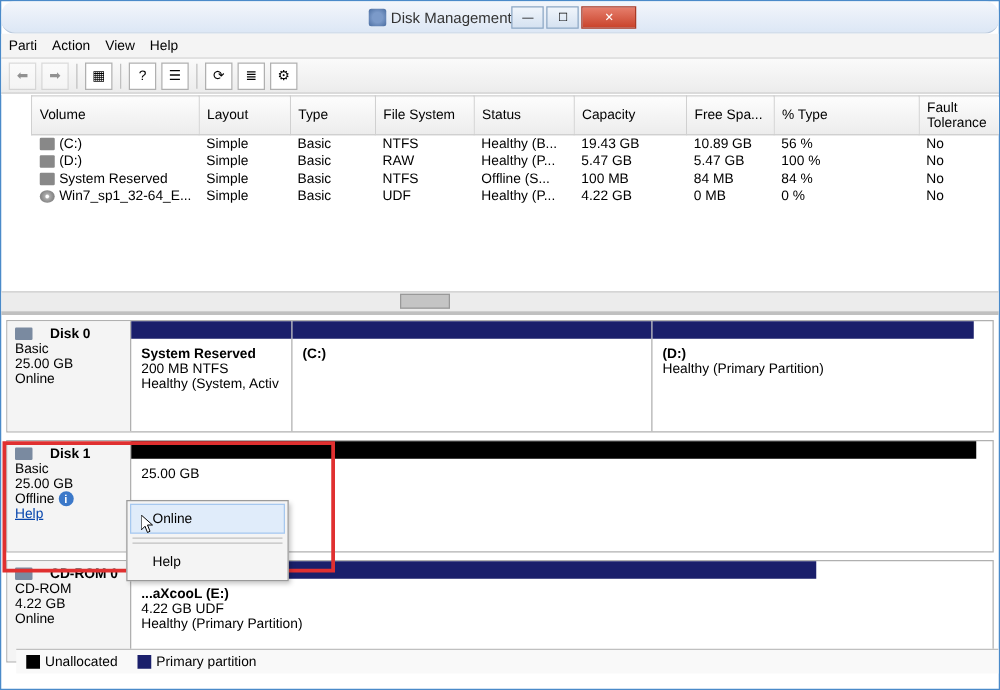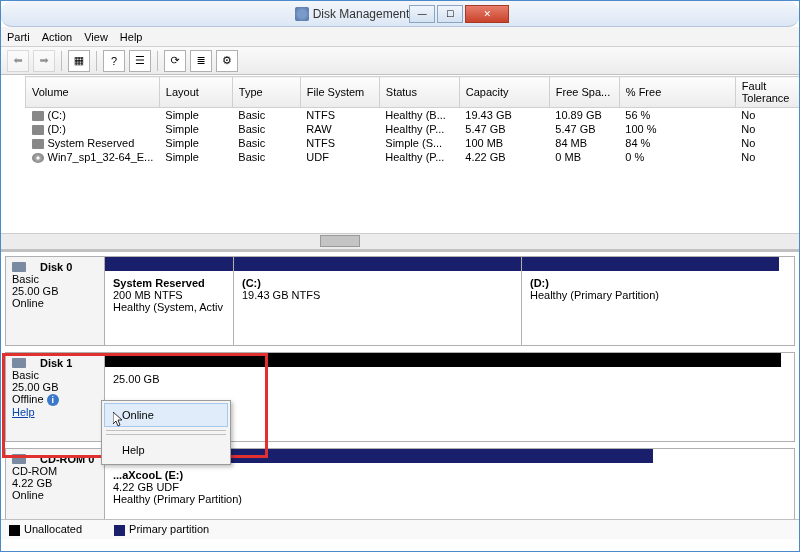--- a/index.html
+++ b/index.html
@@ -139,23 +139,23 @@
 .context-menu .cm-item.highlight { background: #e0ecfa; border: 1px solid #a6c8ef; padding: 5px 17px; }
 .context-menu .cm-sep { height: 1px; background: #c0c0c0; margin: 3px 2px; }
 .cursor-arrow {
   position: absolute;
   width: 12px; height: 16px; z-index: 11;
   pointer-events: none;
 }
 .cursor-arrow svg { width: 100%; height: 100%; }
 
 .legend {
-  position: absolute; bottom: 0; left: 0; right: 0;
+  position: absolute; bottom: 0; left: 12px; right: 0;
   height: 20px; border-top: 1px solid #c0c0c0;
-  display: flex; align-items: center; gap: 32px; padding: 0 8px;
+  display: flex; align-items: center; gap: 16px; padding: 0 8px;
   background: #f9f9f9;
 }
 .legend .sw { width: 11px; height: 11px; display: inline-block; margin-right: 4px; vertical-align: middle; }
 .legend .sw.black { background: #000; }
 .legend .sw.blue { background: #1a1f6b; }
 </style>
 </head>
 <body>
 
 <div class="titlebar">
@@ -206,21 +206,21 @@
     </colgroup>
     <thead>
         <tr>
       <th>Volume</th>
       <th>Layout</th>
       <th>Type</th>
       <th>File System</th>
       <th>Status</th>
       <th>Capacity</th>
       <th>Free Spa...</th>
-      <th>% Free</th>
+      <th>% Type</th>
       <th>Fault Tolerance</th>
     </tr>
       </thead>
     <tbody id="vol-body">
         <tr>
           <td>(C:)</td>
           <td>Simple</td>
           <td>Basic</td>
           <td>NTFS</td>
           <td>Healthy (B...</td>
@@ -238,21 +238,21 @@
           <td>5.47 GB</td>
           <td>5.47 GB</td>
           <td>100 %</td>
           <td>No</td>
         </tr>
         <tr>
           <td>System Reserved</td>
           <td>Simple</td>
           <td>Basic</td>
           <td>NTFS</td>
-          <td>Simple (S...</td>
+          <td>Offline (S...</td>
           <td>100 MB</td>
           <td>84 MB</td>
           <td>84 %</td>
           <td>No</td>
         </tr>
         <tr class="dvd">
           <td>Win7_sp1_32-64_E...</td>
           <td>Simple</td>
           <td>Basic</td>
           <td>UDF</td>
@@ -287,21 +287,20 @@
             <div class="body">
               <div class="p-name">System Reserved</div>
               <div>200 MB NTFS</div>
               <div>Healthy (System, Activ</div>
             </div>
           </div>
           <div class="part" style="width: 288px;">
             <div class="bar"></div>
             <div class="body">
               <div class="p-name">(C:)</div>
-              <div>19.43 GB NTFS</div>
             </div>
           </div>
           <div class="part" style="width: 257px;">
             <div class="bar"></div>
             <div class="body">
               <div class="p-name">(D:)</div>
               <div>Healthy (Primary Partition)</div>
             </div>
           </div>
         </div>

